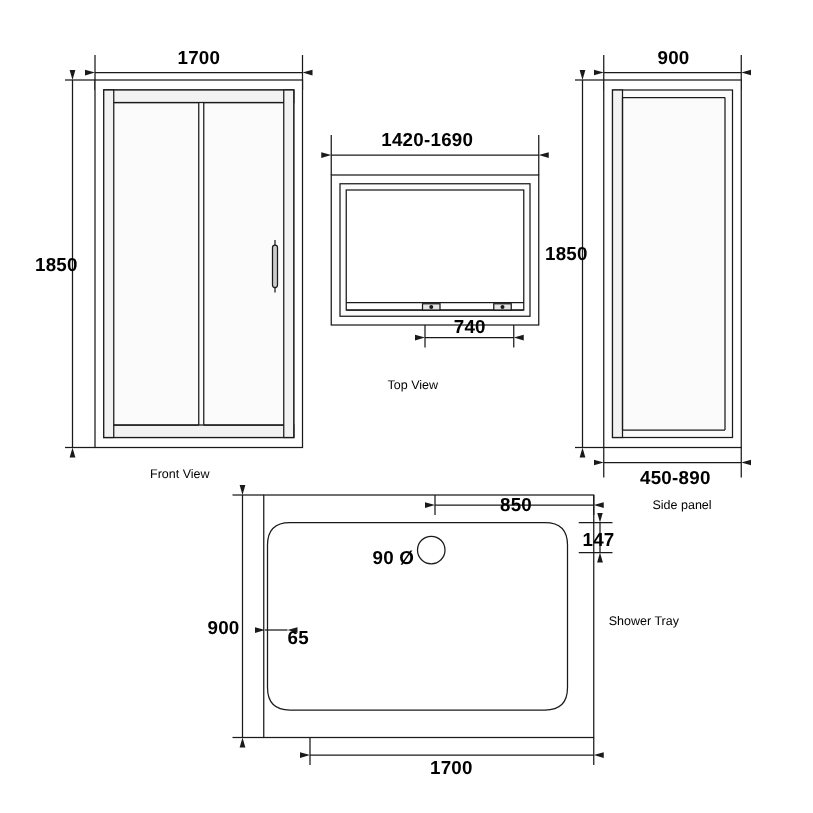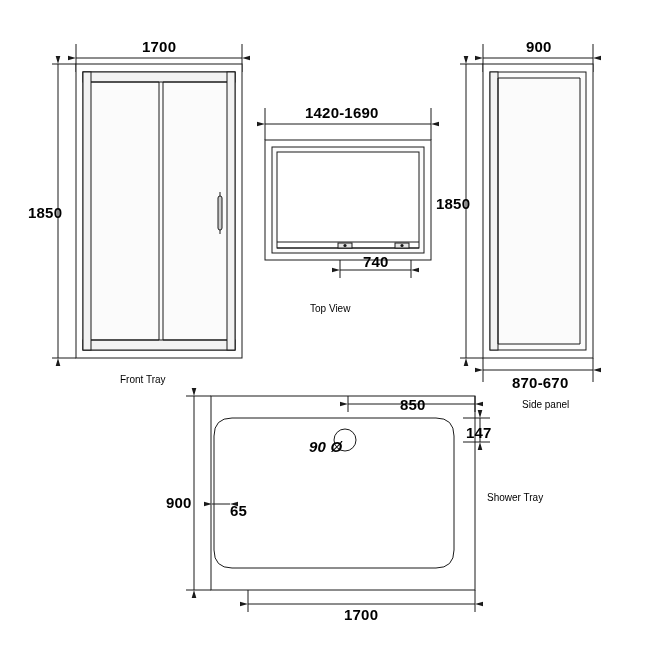--- a/index.html
+++ b/index.html
@@ -156,32 +156,32 @@
 
       <line x1="248" y1="590" x2="248" y2="612"></line>
       <line x1="475" y1="590" x2="475" y2="612"></line>
       <line x1="248" y1="604" x2="475" y2="604" marker-start="url(#arrL)" marker-end="url(#arrR)"></line>
 
     </g>
   </svg>
 
   <div class="lbl" style="left:142px; top:38px;">1700</div>
   <div class="lbl" style="left:28px; top:204px;">1850</div>
-  <div class="cap" style="left:120px; top:374px;">Front Tray</div>
+  <div class="cap" style="left:120px; top:374px;">Front View</div>
 
   <div class="lbl" style="left:305px; top:104px;">1420-1690</div>
   <div class="lbl" style="left:363px; top:253px;">740</div>
   <div class="cap" style="left:310px; top:303px;">Top View</div>
 
   <div class="lbl" style="left:526px; top:38px;">900</div>
   <div class="lbl" style="left:436px; top:195px;">1850</div>
-  <div class="lbl" style="left:512px; top:374px;">870-670</div>
+  <div class="lbl" style="left:512px; top:374px;">450-890</div>
   <div class="cap" style="left:522px; top:399px;">Side panel</div>
 
   <div class="lbl" style="left:400px; top:396px;text-align:right;">850</div>
   <div class="lbl" style="left:466px; top:424px;">147</div>
   <div class="lbl" style="left:166px; top:494px;">900</div>
   <div class="lbl" style="left:230px; top:502px;">65</div>
   <div class="lbl" style="left:344px; top:606px;">1700</div>
-  <div class="lbl" style="left:309px; top:438px;font-style:italic;">90 Ø</div>
+  <div class="lbl" style="left:298px; top:438px;">90 Ø</div>
   <div class="cap" style="left:487px; top:492px;">Shower Tray</div>
 
 </div>
 
 </body></html>

